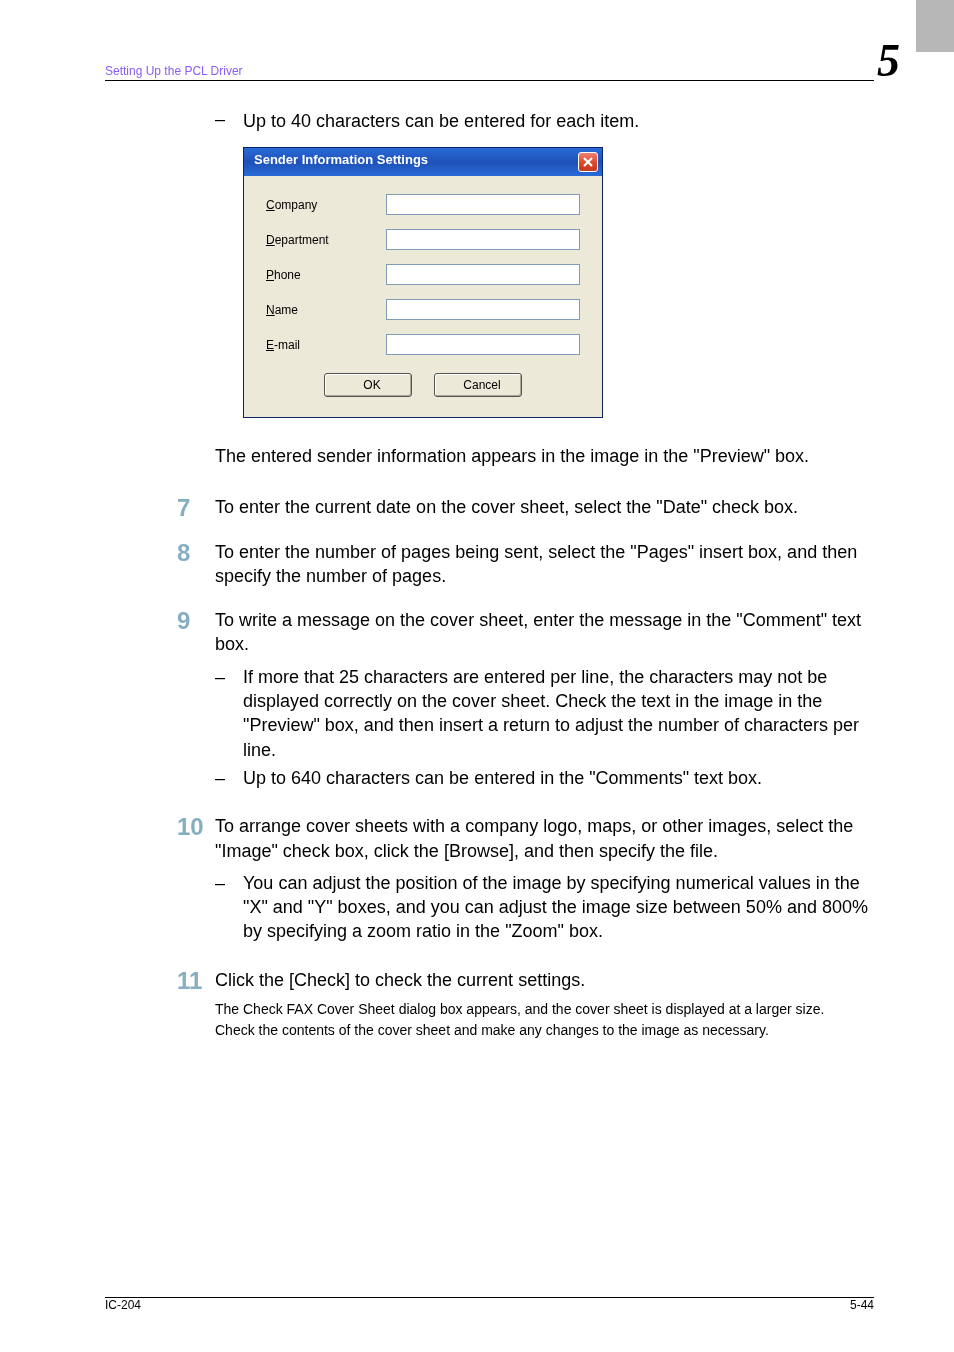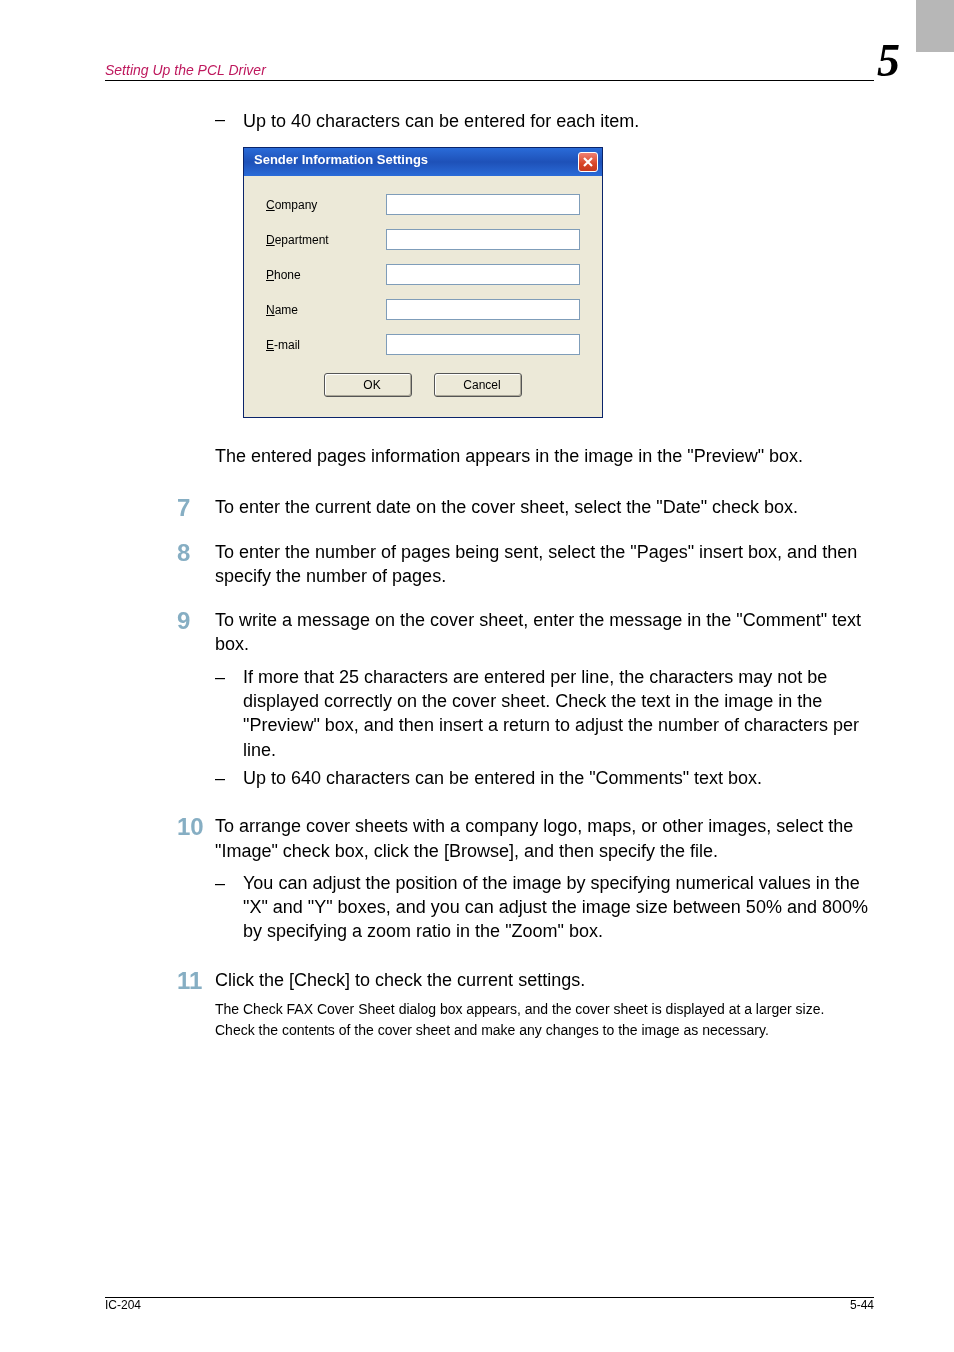--- a/index.html
+++ b/index.html
@@ -21,23 +21,22 @@
     .header-row {
       display: flex;
       justify-content: space-between;
       align-items: flex-end;
       border-bottom: 1.5px solid #000;
       padding-bottom: 2px;
       margin-bottom: 28px;
     }
 
     .header-title {
-      font-size: 14px;
-      color: #be185d;
-      font-style: italic;
+      font-size: 12px;
+      color: #8b5cf6;
     }
 
     .chapter-wrap {
       position: relative;
       width: 48px;
       height: 40px;
       margin-right: -16px;
     }
 
     .chapter-tab {
@@ -279,21 +278,21 @@
         <input class="field-input" type="text" value="" style="">
       </div>
 
       <div class="dialog-buttons">
         <button class="dialog-btn">OK</button>
         <button class="dialog-btn">Cancel</button>
       </div>
     </div>
   </div>
 
-  <div class="para">The entered pages information appears in the image in the "Preview" box.</div>
+  <div class="para">The entered sender information appears in the image in the "Preview" box.</div>
 
   <div class="step">
     <div class="step-num">7</div>
     <div class="step-body">To enter the current date on the cover sheet, select the "Date" check box.</div>
   </div>
 
   <div class="step">
     <div class="step-num">8</div>
     <div class="step-body">To enter the number of pages being sent, select the "Pages" insert box, and then specify the number of pages.</div>
   </div>

